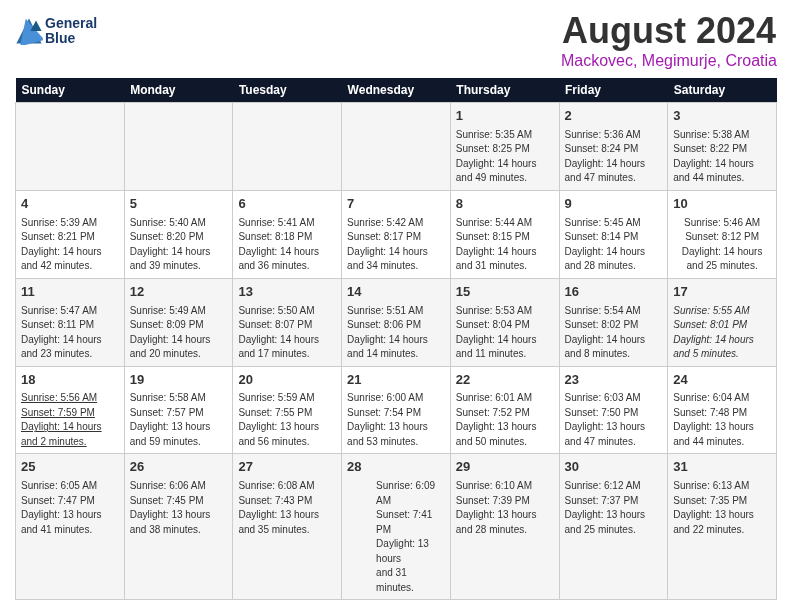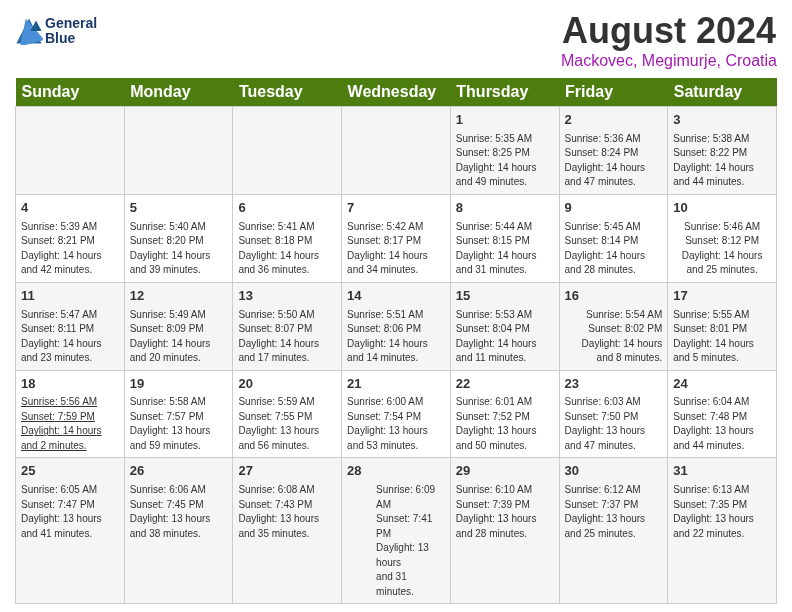--- a/index.html
+++ b/index.html
@@ -44,25 +44,25 @@
       font-size: 16px;
       font-weight: normal;
       color: #a21caf;
     }
     table {
       width: 100%;
       border-collapse: collapse;
       font-size: 11px;
     }
     thead tr th {
-      background-color: #4d7c0f;
+      background-color: #0f172a;
       color: #fff;
       text-align: left;
       padding: 5px 6px;
-      font-size: 16px;
+      font-size: 12px;
       font-weight: bold;
     }
     tbody tr td {
       border: 1px solid #ccc;
       vertical-align: top;
       padding: 4px 5px;
       width: 108px;
       min-height: 75px;
       background: #fff;
       color: #333;
@@ -231,28 +231,28 @@
         </td>
         <td>
           <span class="day-num">15</span>
           <div class="day-info" style="white-space: pre-line;">Sunrise: 5:53 AM
 Sunset: 8:04 PM
 Daylight: 14 hours
 and 11 minutes.</div>
         </td>
         <td>
           <span class="day-num">16</span>
-          <div class="day-info" style="white-space: pre-line; text-align: right;">Sunrise: 5:54 AM
+          <div class="day-info" style="white-space: pre-line;">Sunrise: 5:54 AM
 Sunset: 8:02 PM
 Daylight: 14 hours
 and 8 minutes.</div>
         </td>
         <td>
           <span class="day-num">17</span>
-          <div class="day-info" style="white-space: pre-line;">Sunrise: 5:55 AM
+          <div class="day-info" style="white-space: pre-line; font-style: italic;">Sunrise: 5:55 AM
 Sunset: 8:01 PM
 Daylight: 14 hours
 and 5 minutes.</div>
         </td>
       </tr>
       <tr>
         <td>
           <span class="day-num">18</span>
           <div class="day-info" style="white-space: pre-line; text-decoration: underline;">Sunrise: 5:56 AM
 Sunset: 7:59 PM

